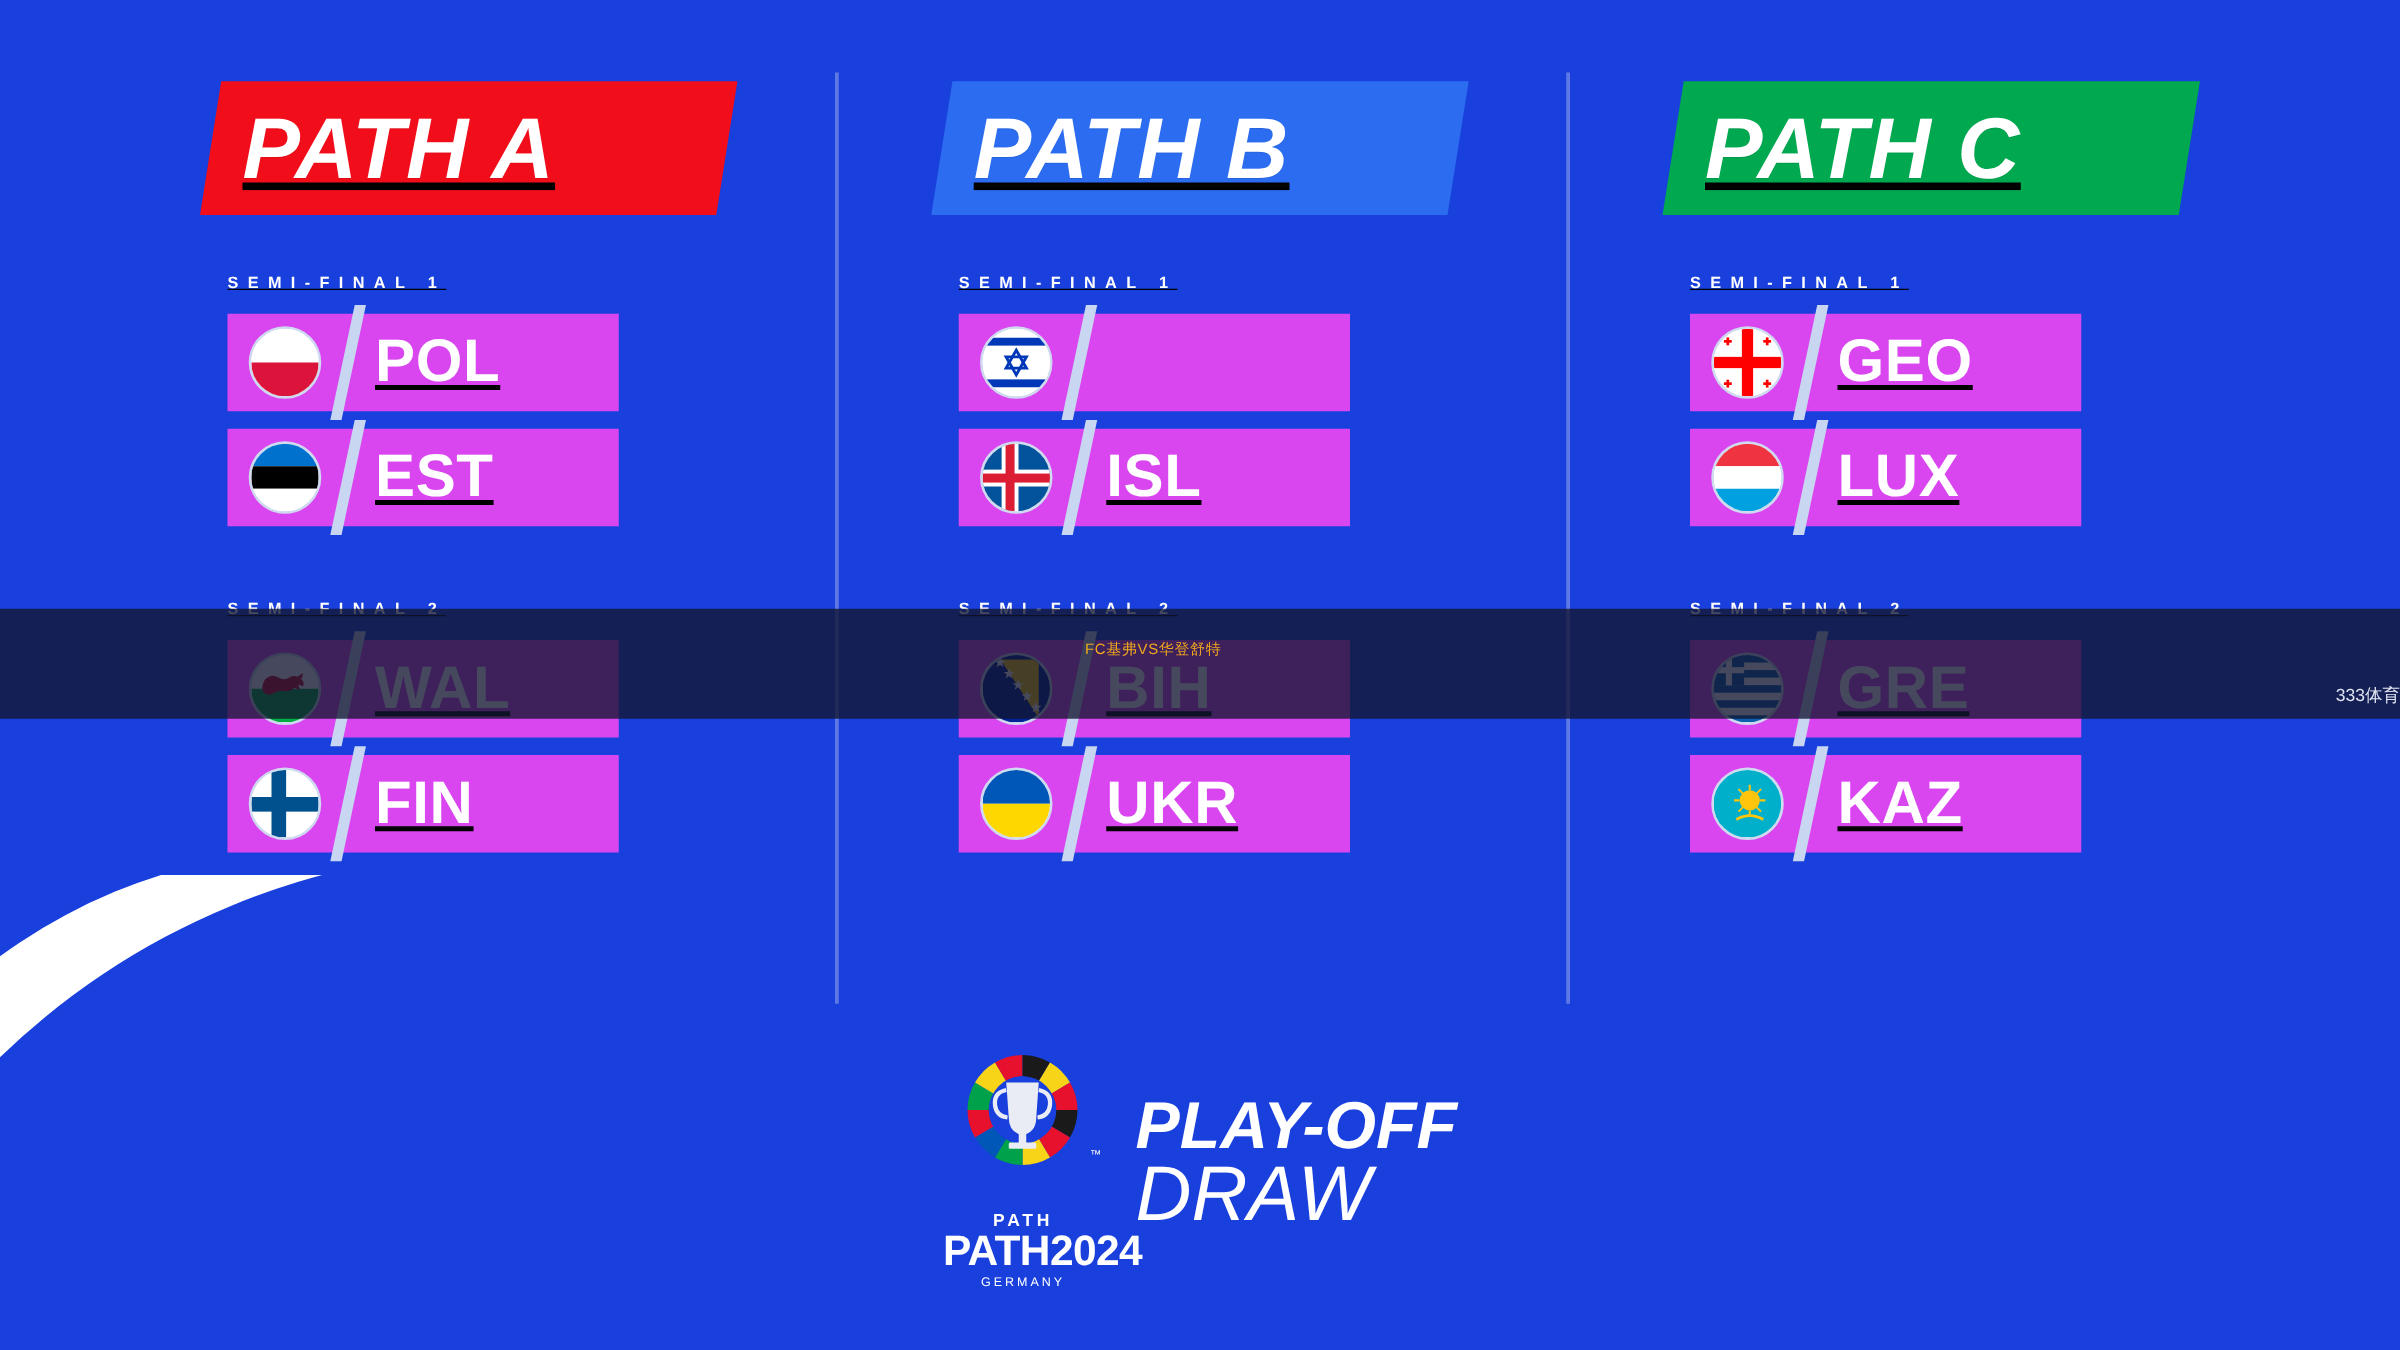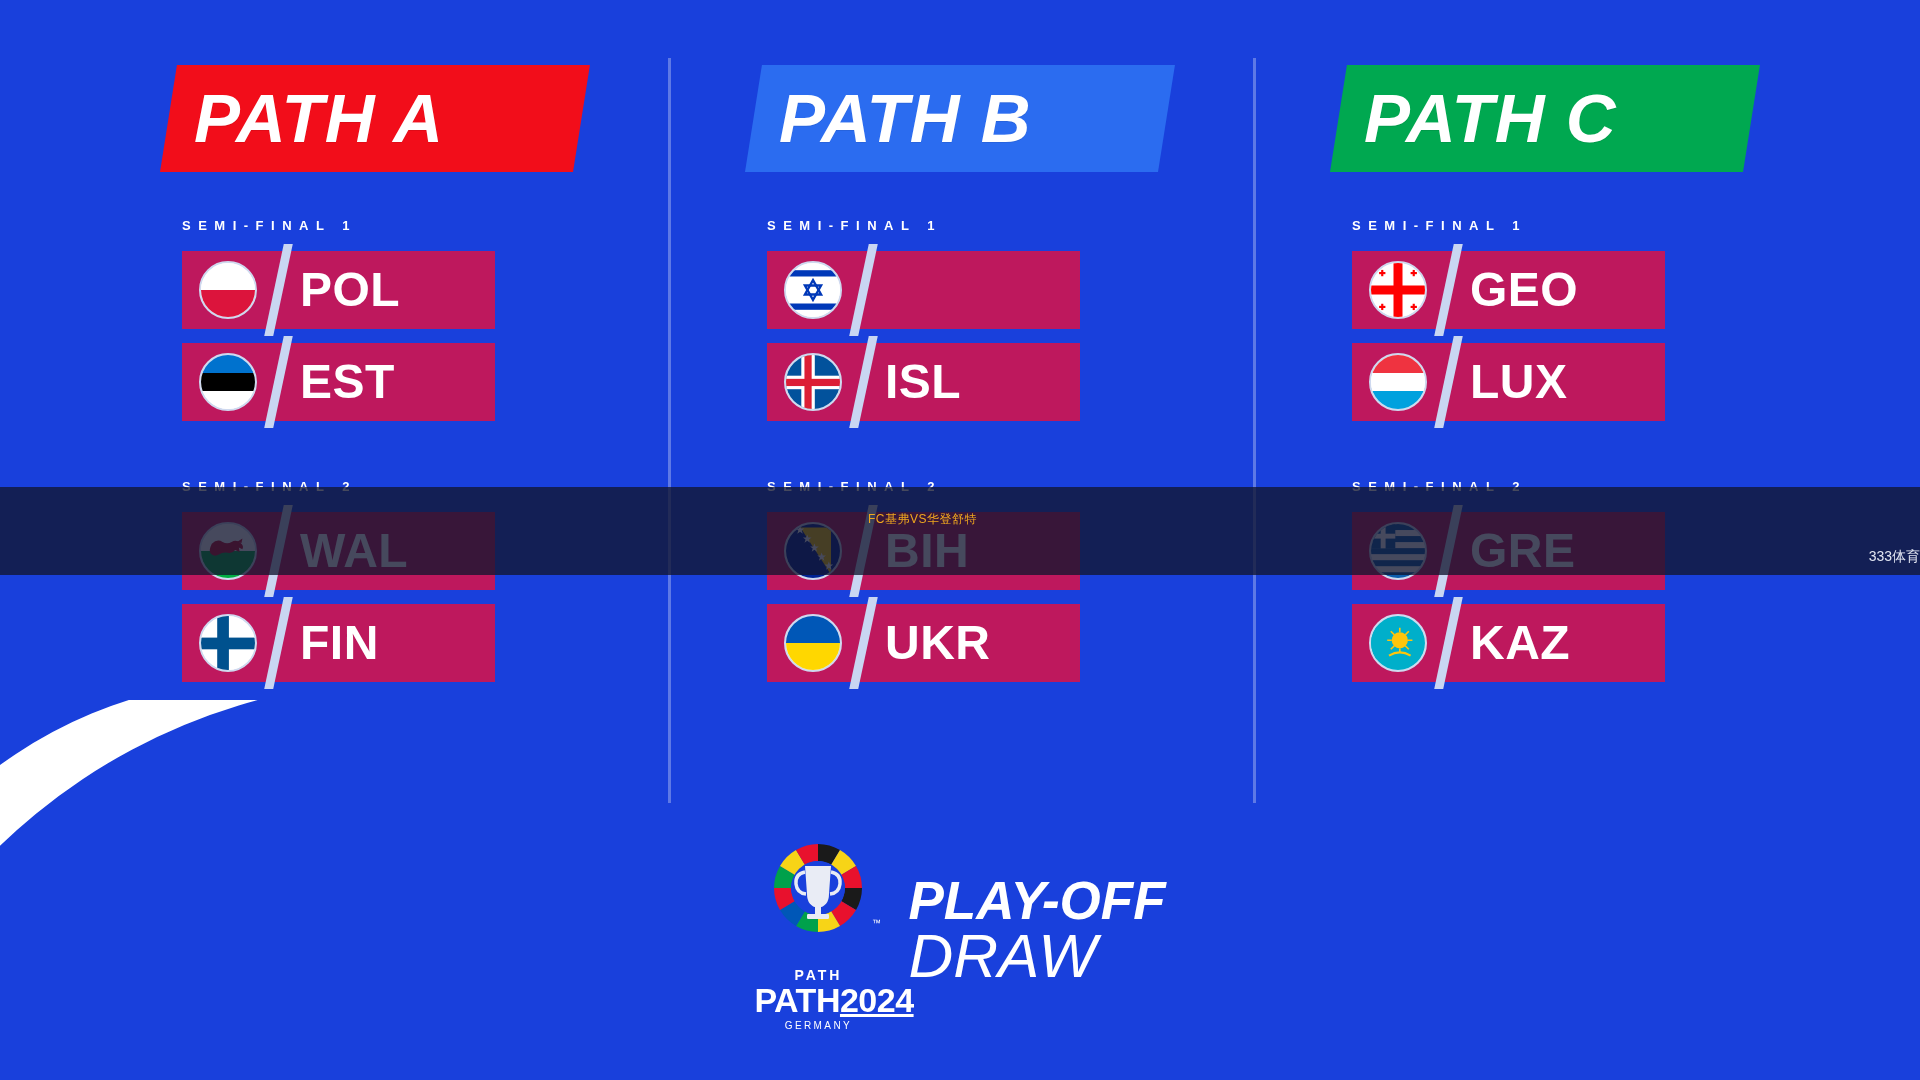--- a/index.html
+++ b/index.html
@@ -16,21 +16,21 @@
   
   #board { position:absolute; inset:0; z-index:3; }
 
   .divider {
     position:absolute; top:58px; width:3px; height:745px;
     background:rgba(255,255,255,0.30);
   }
   #divider-1 { left:668px; }
   #divider-2 { left:1253px; }
 
-  .column { position:absolute; top:0; width:520px; }
+  .column { position:absolute; top:0; width:520px;text-decoration:underline; }
   #col-a { left:160px; }
   #col-b { left:745px; }
   #col-c { left:1330px; }
 
   
   .path-banner {
     position:relative;
     height:107px;
     width:413px;
     display:flex; align-items:center;
@@ -66,21 +66,21 @@
     white-space:nowrap;
   }
   .sf-label.second { margin-top:58px; }
 
   
   .rows { margin-top:18px; margin-left:22px; }
   .team-row {
     position:relative;
     width:313px;
     height:78px;
-    background:#be185d;
+    background:#d946ef;
     display:flex; align-items:center;
     margin-bottom:14px;
     overflow:visible;
   }
   .team-row .flagwrap {
     width:92px; height:78px;
     display:flex; align-items:center; justify-content:center;
     flex:0 0 92px;
   }
   .flag-circle {
@@ -137,21 +137,21 @@
   }
 
   
   #footer { position:absolute; left:0; top:826px; width:1920px; z-index:4;
             display:flex; align-items:center; justify-content:center; gap:26px; }
   #euro-logo { width:128px; height:210px; position:relative; }
   #euro-logo .trophy { width:128px; height:140px; }
   #euro-logo .wordmark { text-align:center; margin-top:-2px; }
   .wm-uefa { color:#fff; font-size:14px; font-weight:bold; letter-spacing:3px; line-height:1.1; }
   .wm-euro { color:#fff; font-size:34px; font-weight:bold; letter-spacing:-0.5px; line-height:1; }
-  .wm-euro .yr { color:#fff;text-decoration:underline; }
+  .wm-euro .yr { color:#fff; }
   .wm-germany { color:#fff; font-size:10px; letter-spacing:2.4px; margin-top:3px; }
 
   #footer-title { color:#ffffff; line-height:0.95; }
   #footer-title .l1 { font-size:53px; font-weight:bold; font-style:italic; letter-spacing:0px; display:block; }
   #footer-title .l2 { font-size:62px; font-weight:normal; font-style:italic; letter-spacing:0px; display:block; }
 </style>
 </head>
 <body>
 
 <svg id="flag-arc" viewBox="0 0 720 420">

